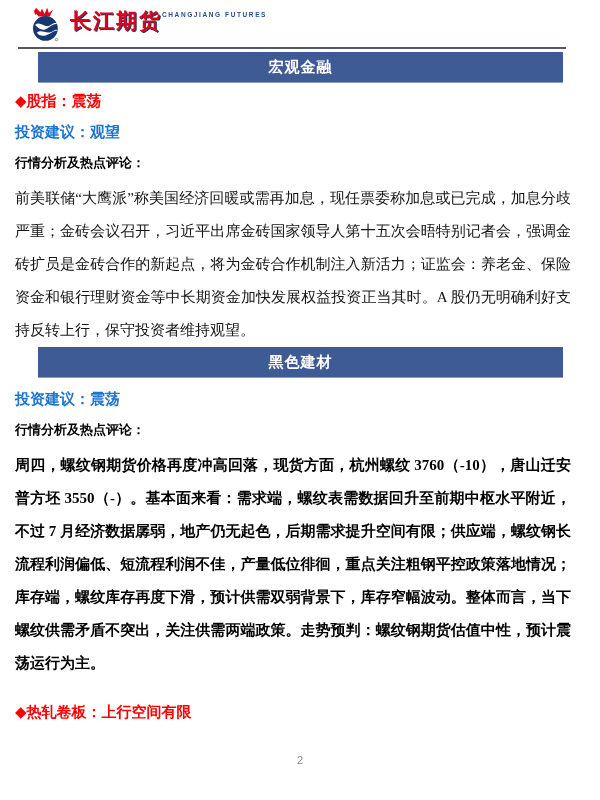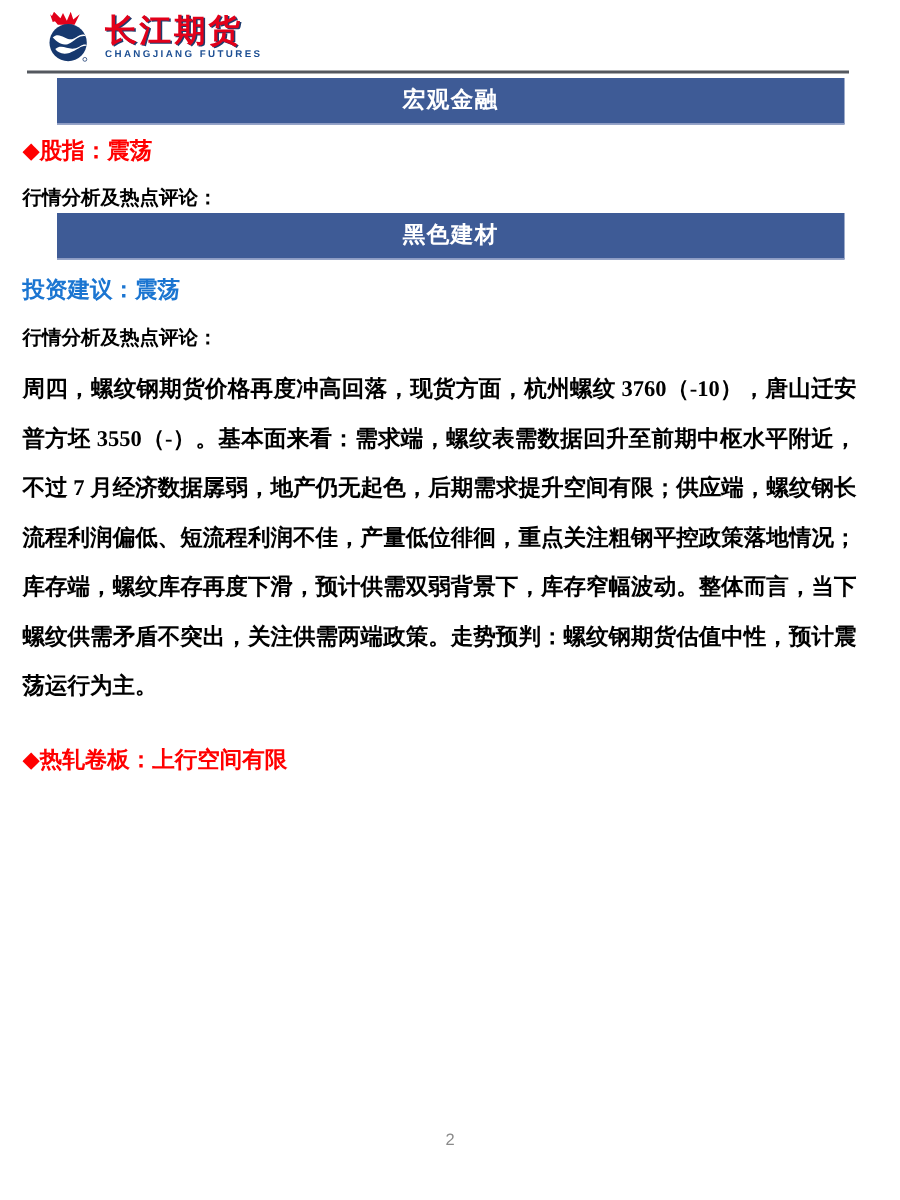--- a/index.html
+++ b/index.html
@@ -7,21 +7,21 @@
     width:600px;height:800px;background:#ffffff;
     font-family:"Liberation Serif","DejaVu Serif",serif;
     color:#1a1a1a;position:relative;overflow:hidden;
   }
   .page{width:600px;height:800px;position:relative;}
 
   
   .header{position:relative;padding-top:7px;}
   .logo{display:flex;align-items:flex-start;margin-left:30px;gap:4px;}
   .logo-icon{width:36px;height:36px;flex:0 0 auto;}
-  .logo-text{display:flex;flex-direction:column;margin-top:3px;}
+  .logo-text{display:flex;flex-direction:row;margin-top:3px;}
   .logo-cn{
     font-family:"Liberation Sans","DejaVu Sans",sans-serif;
     font-size:21px;font-weight:bold;color:#e2001a;letter-spacing:2px;
     line-height:22px;text-shadow:1px 1px 0 #1d3c6e;
   }
   .logo-en{
     font-family:"Liberation Sans","DejaVu Sans",sans-serif;
     font-size:6.5px;font-weight:bold;color:#1d4f93;letter-spacing:1.6px;
     line-height:8px;margin-top:1px;
   }
@@ -84,21 +84,23 @@
         <div class="logo-en">CHANGJIANG FUTURES</div>
       </div>
     </div>
     <div class="header-rule"></div>
   </div>
 
   <div class="banner first">宏观金融</div>
 
   <div class="content">
     <p class="h-red">◆股指：震荡</p>
+    <p class="h-blue">投资建议：观望</p>
     <p class="h-bold">行情分析及热点评论：</p>
+    <p class="para">前美联储“大鹰派”称美国经济回暖或需再加息，现任票委称加息或已完成，加息分歧严重；金砖会议召开，习近平出席金砖国家领导人第十五次会晤特别记者会，强调金砖扩员是金砖合作的新起点，将为金砖合作机制注入新活力；证监会：养老金、保险资金和银行理财资金等中长期资金加快发展权益投资正当其时。A 股仍无明确利好支持反转上行，保守投资者维持观望。</p>
   </div>
 
   <div class="banner second">黑色建材</div>
 
   <div class="content">
     <p class="h-blue">投资建议：震荡</p>
     <p class="h-bold">行情分析及热点评论：</p>
     <p class="para bold">周四，螺纹钢期货价格再度冲高回落，现货方面，杭州螺纹 3760（-10），唐山迁安普方坯 3550（-）。基本面来看：需求端，螺纹表需数据回升至前期中枢水平附近，不过 7 月经济数据孱弱，地产仍无起色，后期需求提升空间有限；供应端，螺纹钢长流程利润偏低、短流程利润不佳，产量低位徘徊，重点关注粗钢平控政策落地情况；库存端，螺纹库存再度下滑，预计供需双弱背景下，库存窄幅波动。整体而言，当下螺纹供需矛盾不突出，关注供需两端政策。走势预判：螺纹钢期货估值中性，预计震荡运行为主。</p>
     <p class="h-red next">◆热轧卷板：上行空间有限</p>
   </div>

